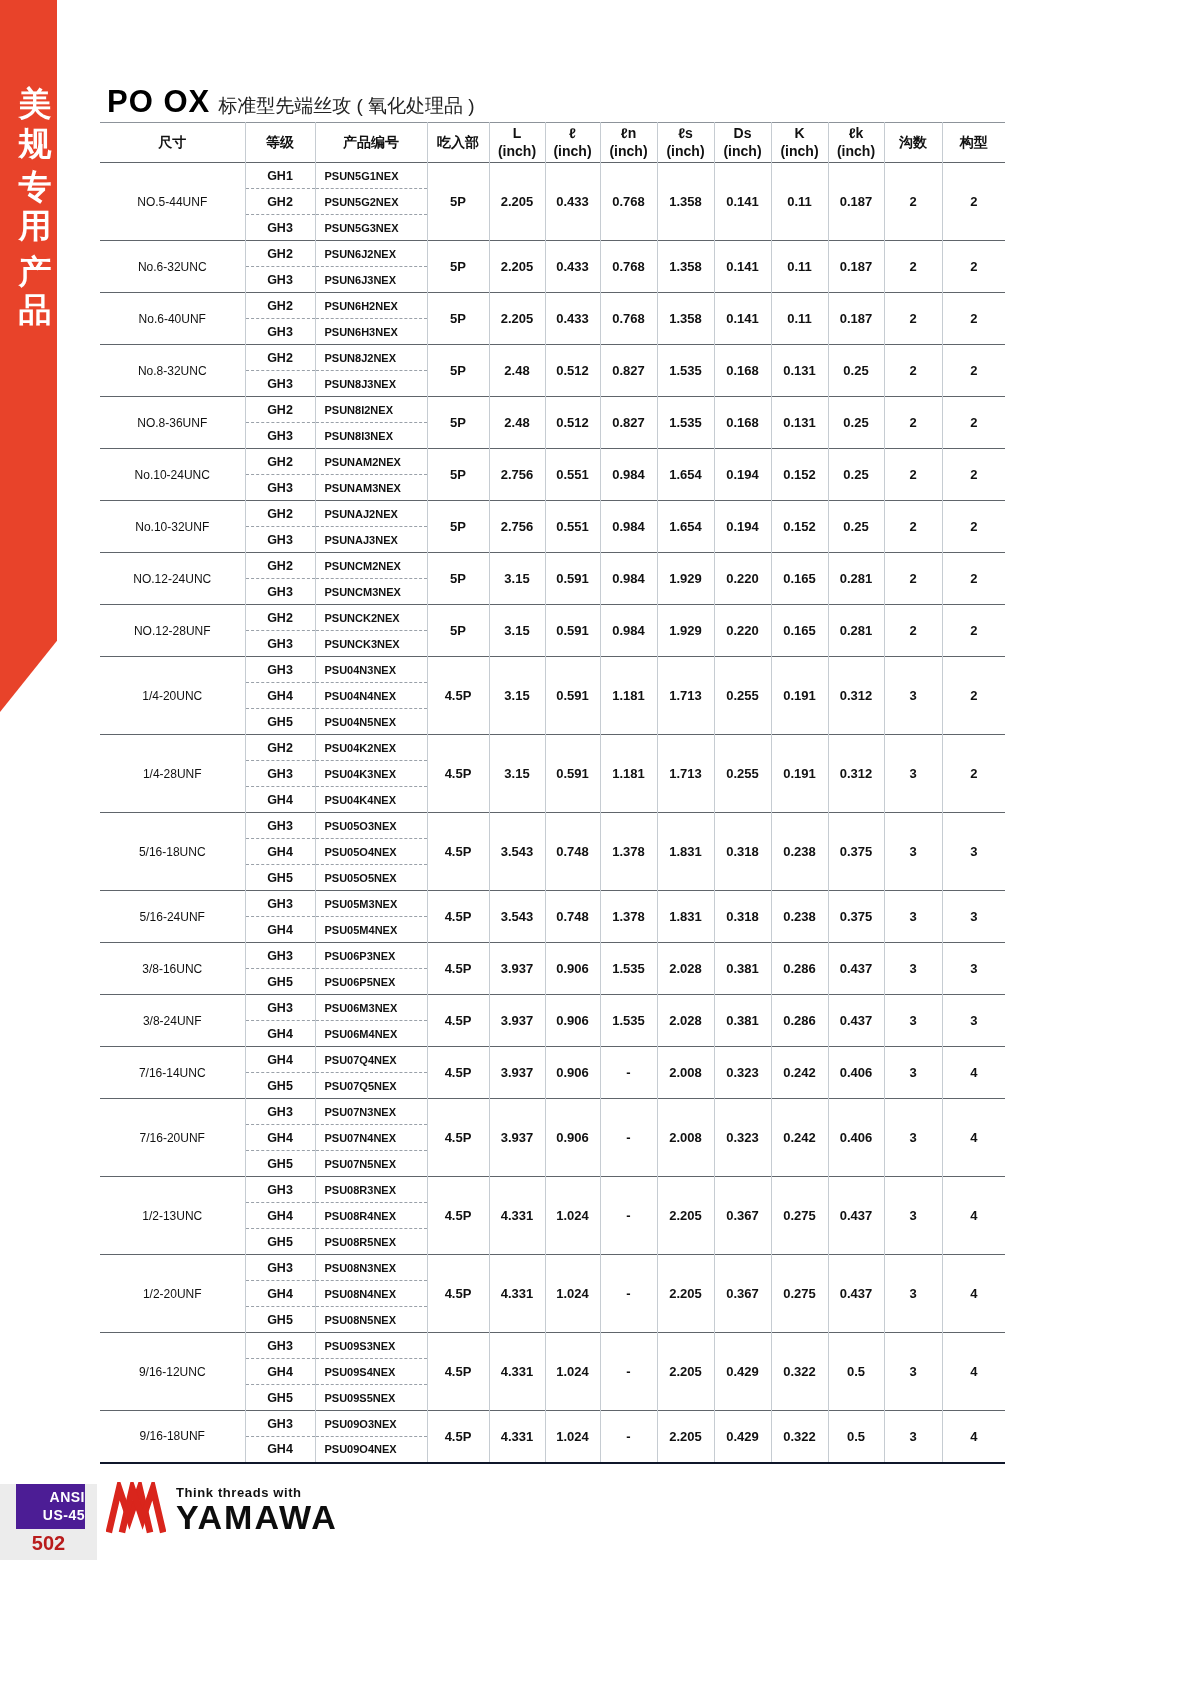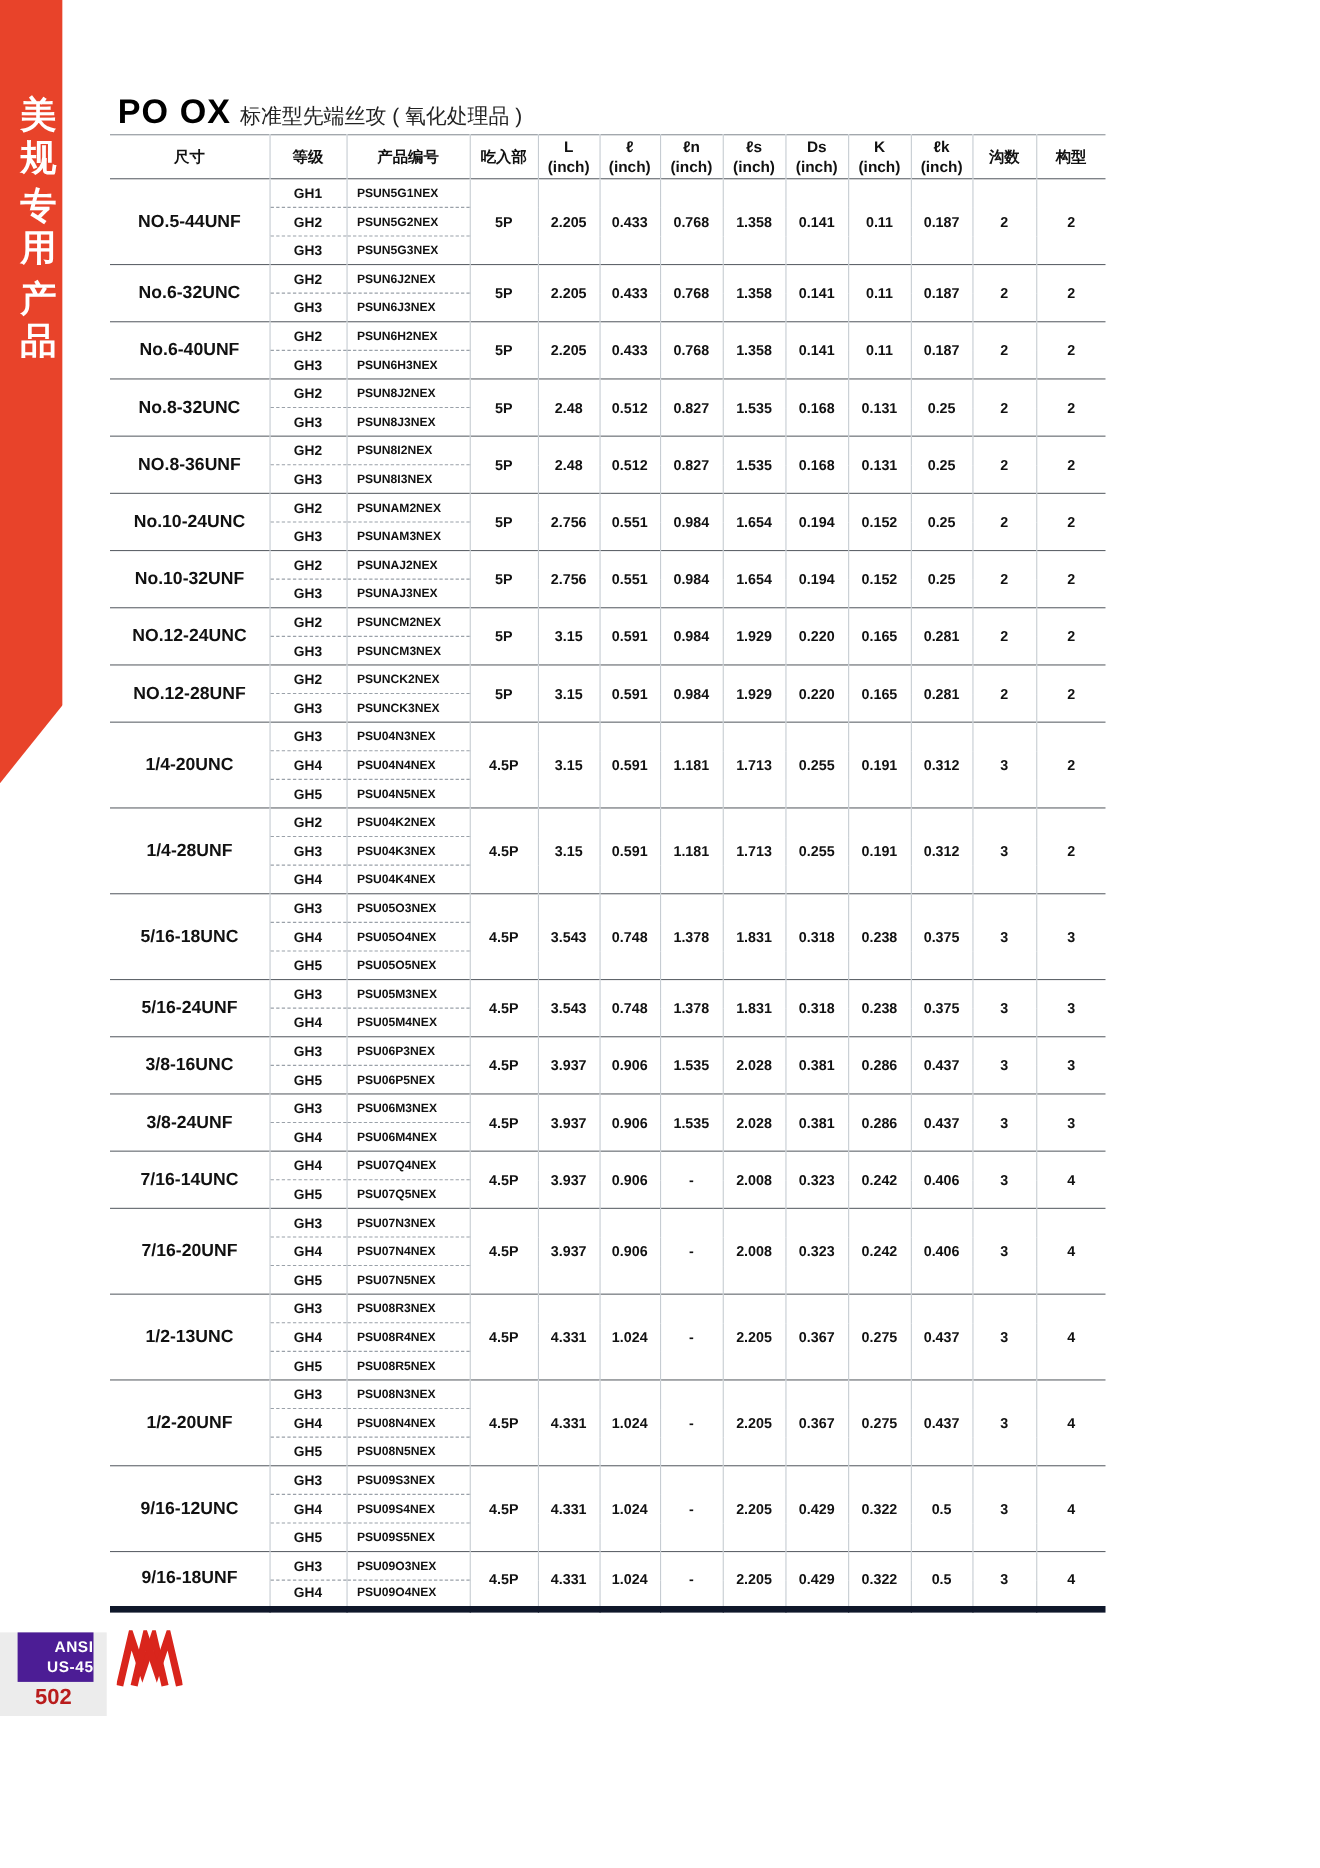--- a/index.html
+++ b/index.html
@@ -24,36 +24,36 @@
 
   
   .title-row { position:absolute; left:107px; top:84px; display:flex; align-items:baseline; }
   .page-title { font-size:31px; font-weight:bold; letter-spacing:1px; color:#000;text-align:right; }
   .page-subtitle { font-size:19px; margin-left:8px; color:#222; font-weight:500; }
 
   
   #spec-table {
     position:absolute; left:100px; top:122px; width:905px;
     border-collapse:collapse; table-layout:fixed; color:#111;
-    border-bottom:6px solid #0f172a;
+    border-bottom:2px solid #0f172a;
   }
   #spec-table th, #spec-table td {
     border-left:1px solid #c6ccd2; padding:0 2px;
     text-align:center; vertical-align:middle; overflow:hidden; white-space:nowrap;
   }
   #spec-table .size-cell, #spec-table thead th:first-child { border-left:none; }
   #spec-table thead tr { border-top:1px solid #8d939a; border-bottom:1px solid #53575c; height:40px; }
   #spec-table thead th { font-size:14px; font-weight:bold; }
   #spec-table thead .hl { display:block; line-height:1.1; }
   #spec-table thead .unit { display:block; font-size:14px; font-weight:bold; margin-top:1px; }
   #spec-table tbody tr { height:26px; }
   #spec-table tbody tr.group-start > th,
   #spec-table tbody tr.group-start > td { border-top:1px solid #60656b; }
   #spec-table tbody tr.sub-row > td { border-top:1px dashed #9aa1a9; }
-  .size-cell  { font-size:16px; font-weight:bold; }
+  .size-cell  { font-size:12px; font-weight:normal; }
   .grade-cell { font-size:12.5px; font-weight:600; }
   .part-cell  { font-size:11px; font-weight:700; text-align:left !important; padding-left:9px !important; }
   .value-cell { font-size:13px; font-weight:600; }
 
   
   .page-corner { position:absolute; left:0; top:1484px; width:97px; height:76px; background:#ececec; }
   .ansi-badge {
     position:absolute; right:12px; top:0; width:69px; background:#4c1d95;
     color:#fff; text-align:right; padding:4px 0 5px;
   }
@@ -588,13 +588,17 @@
     <div class="badge-line">US-45</div>
   </div>
   <div class="page-num">502</div>
 </div>
 
 <div class="brand-logo">
   <svg class="logo-mark" viewBox="0 0 64 56" xmlns="http://www.w3.org/2000/svg">
     <polyline points="3,52 14,5 25,38 36,5 47,52" stroke="#d9251c" stroke-width="7" fill="none"></polyline>
     <polyline points="17,52 28,5 39,38 50,5 61,52" stroke="#d9251c" stroke-width="7" fill="none"></polyline>
   </svg>
+  <div class="logo-text">
+    <div class="tagline">Think threads with</div>
+    <div class="brand">YAMAWA</div>
+  </div>
 </div>
 
 </body></html>

